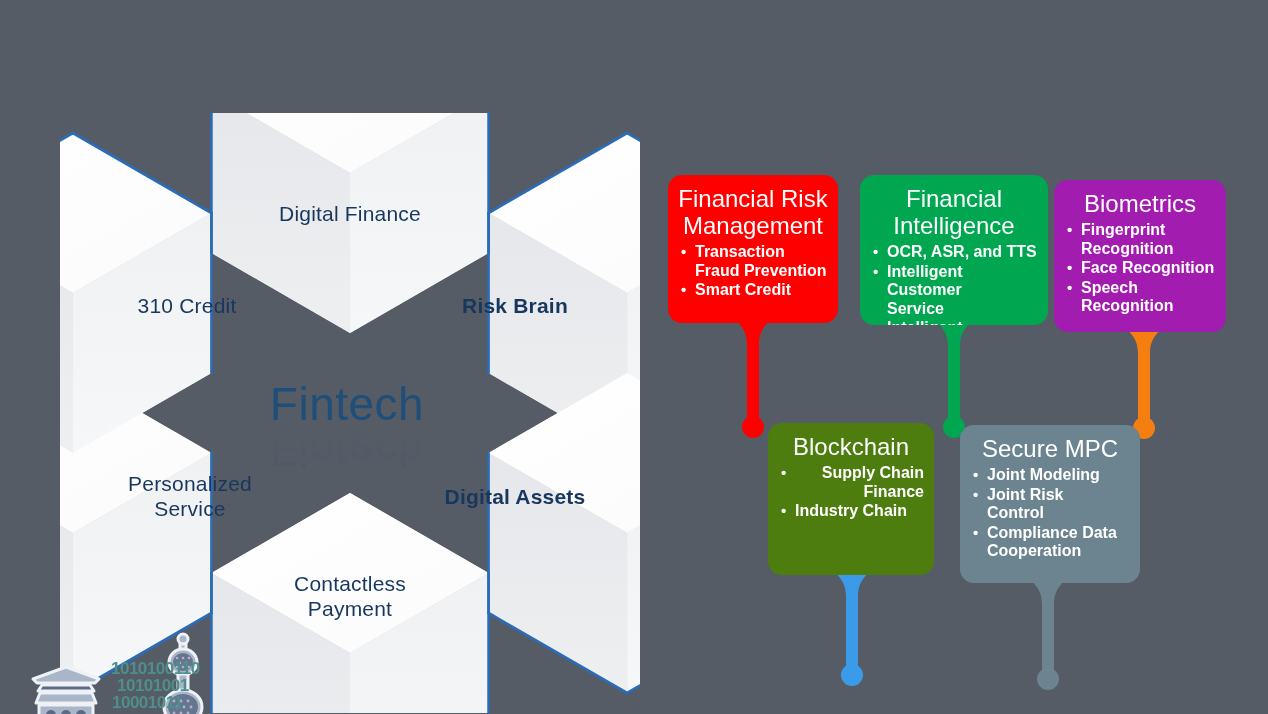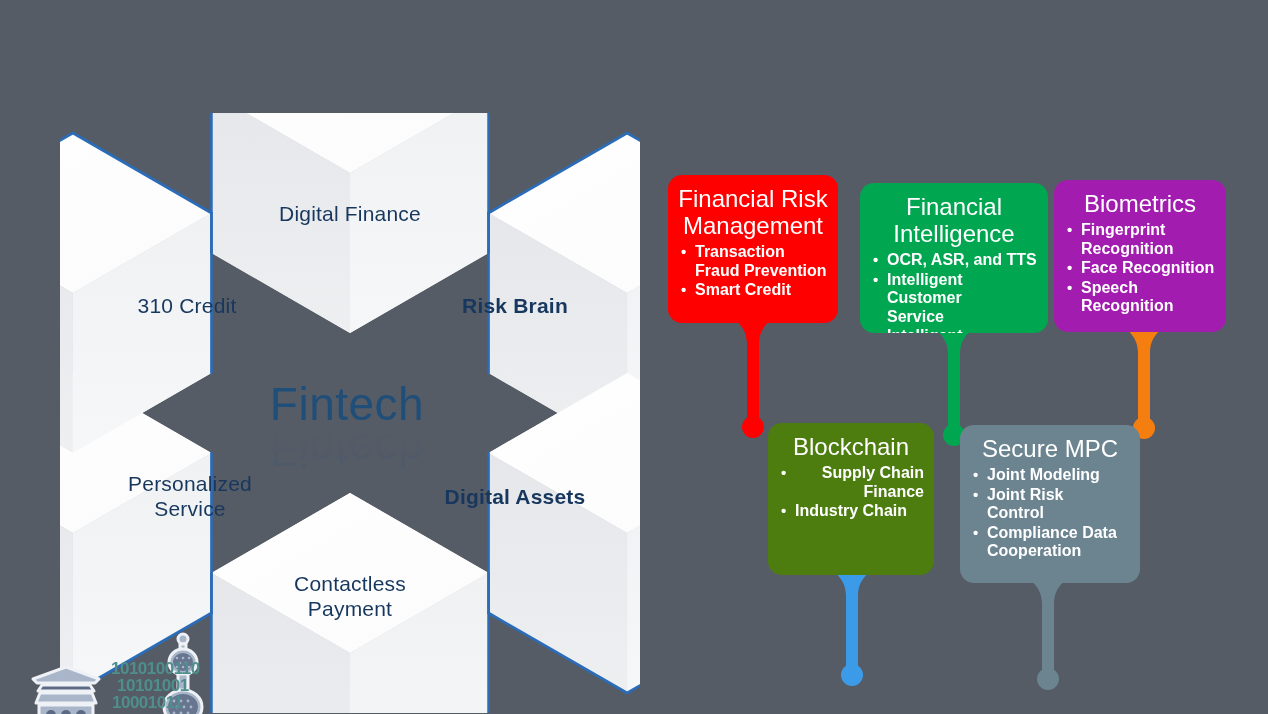--- a/index.html
+++ b/index.html
@@ -267,21 +267,21 @@
         <div class="cbody" style="width: 170px; height: 148px; background: rgb(255, 0, 0);">
           <div class="ctitle">Financial Risk
 Management</div>
           <ul class="clist">
             <li style="white-space: pre-line;">Transaction
 Fraud Prevention</li>
             <li style="white-space: pre-line;">Smart Credit</li>
           </ul>
         </div>
       </div>
-      <div class="callout" style="left: 860px; top: 148px; width: 188px; height: 264px;">
+      <div class="callout" style="left: 860px; top: 140px; width: 188px; height: 264px;">
         <svg class="cstem" width="188" height="264">
           <path d="M 68 126
                C 72 152 87 148 88 170
                L 88 244
                L 100 244
                L 100 170
                C 101 148 116 152 120 126 Z" fill="#00a650"></path>
           <circle cx="94" cy="252" r="11" fill="#00a650"></circle>
         </svg>
         <div class="cbody" style="width: 188px; height: 150px; background: rgb(0, 166, 80);">

